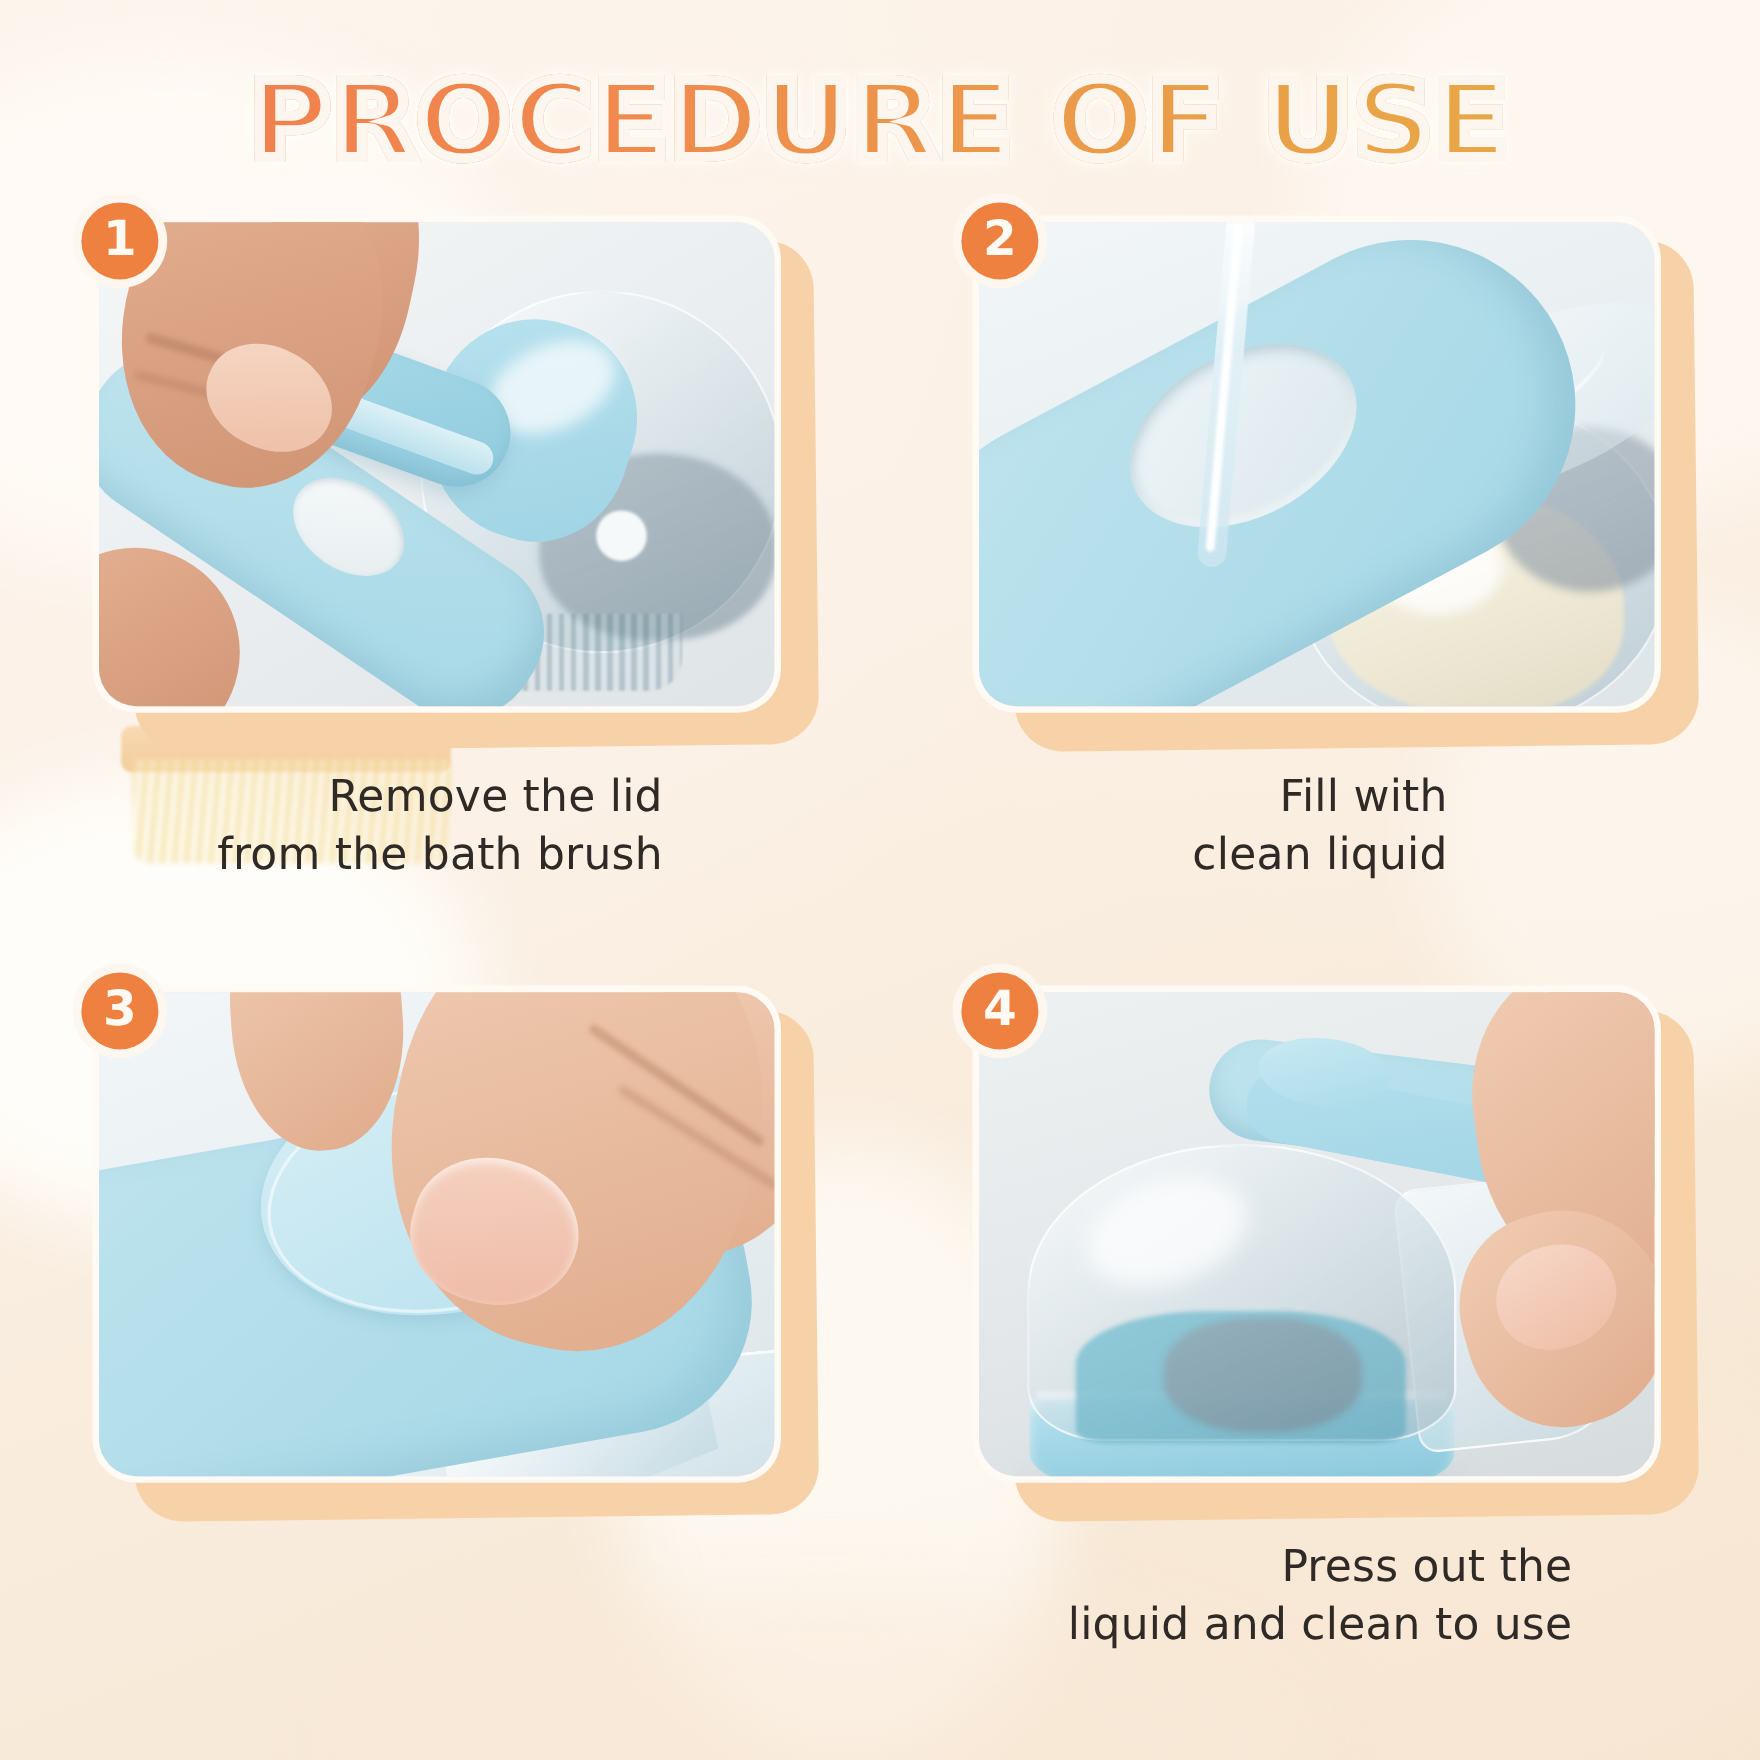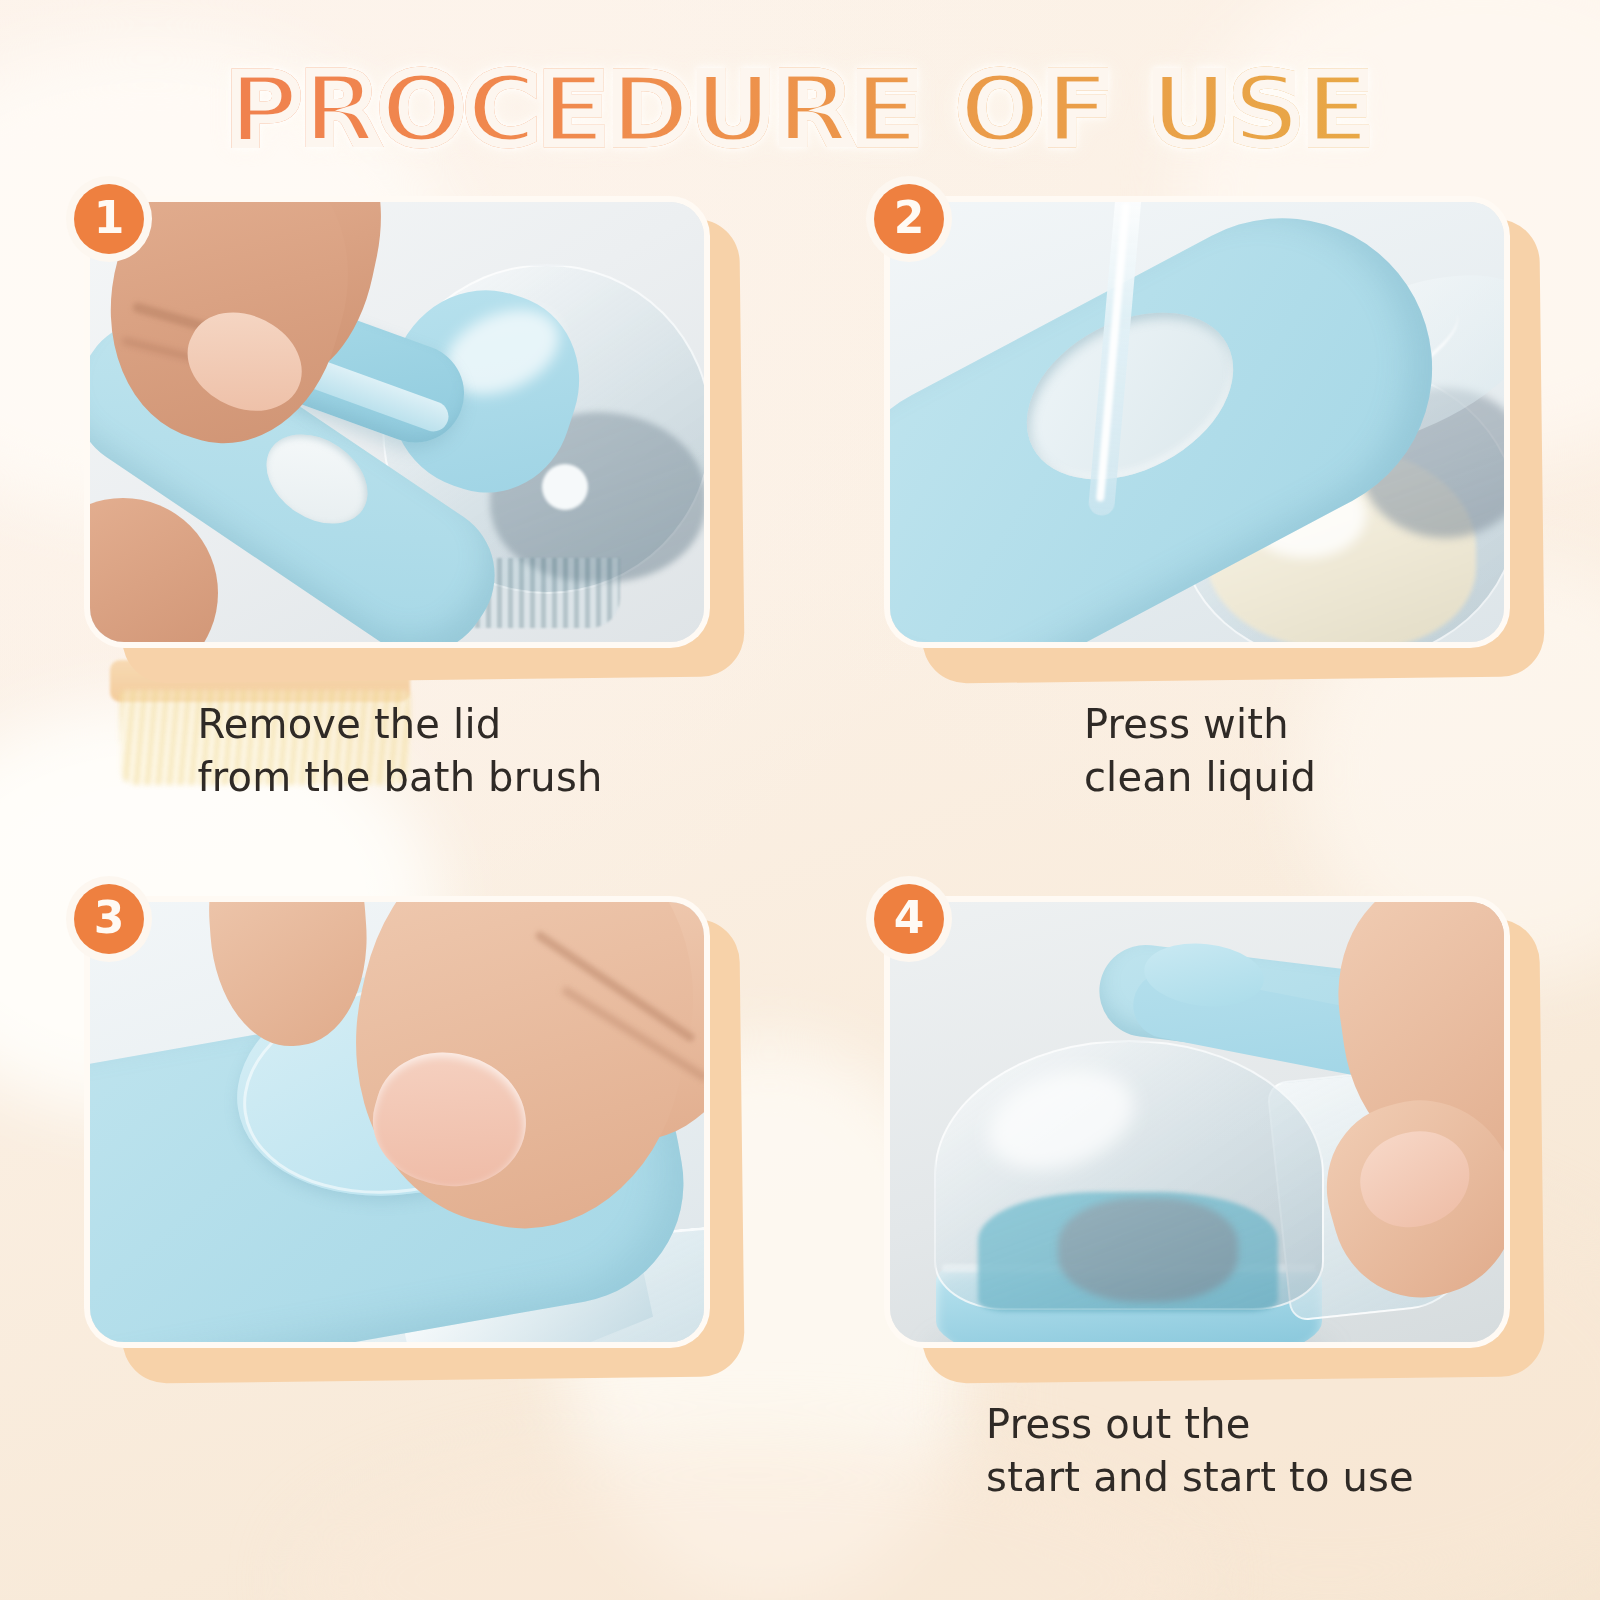--- a/index.html
+++ b/index.html
@@ -169,21 +169,21 @@
     font-family: "DejaVu Sans", sans-serif;
     font-size: 44px;
     font-weight: 700;
     line-height: 1;
     padding-bottom: 3px;
   }
 
   
   .caption {
     margin-top: 42px;
-    text-align: left;
+    text-align: right;
     color: #2f2a26;
     font-family: "DejaVu Sans", "Liberation Sans", sans-serif;
     font-size: 40px;
     font-weight: 400;
     line-height: 1.32;
     letter-spacing: .2px;
     white-space: pre-line;
   }
 
   
@@ -548,21 +548,21 @@
           <div class="ph c2-handle blue"></div>
           <div class="ph c2-hole"></div>
           <div class="ph c2-stream"></div>
           <div class="ph c2-stream-hl"></div>
         </div>
       </div>
       <div class="badge">
         <div class="badge-inner">2</div>
       </div>
     </div>
-    <div class="caption">Press with
+    <div class="caption">Fill with
 clean liquid</div>
   </div>
 
   <div class="step">
     <div class="card-area">
       <div class="card-shadow"></div>
       <div class="card">
         <div class="photo">
           <div class="ph bg-soft-blue"></div>
           <div class="ph c3-glass"></div>
@@ -606,16 +606,16 @@
           <div class="ph c4-hand skin-l"></div>
           <div class="ph c4-thumb skin-l"></div>
           <div class="ph c4-thumbnail"></div>
         </div>
       </div>
       <div class="badge">
         <div class="badge-inner">4</div>
       </div>
     </div>
     <div class="caption">Press out the
-start and start to use</div>
+liquid and clean to use</div>
   </div>
 
 </div>
 
 </body></html>

